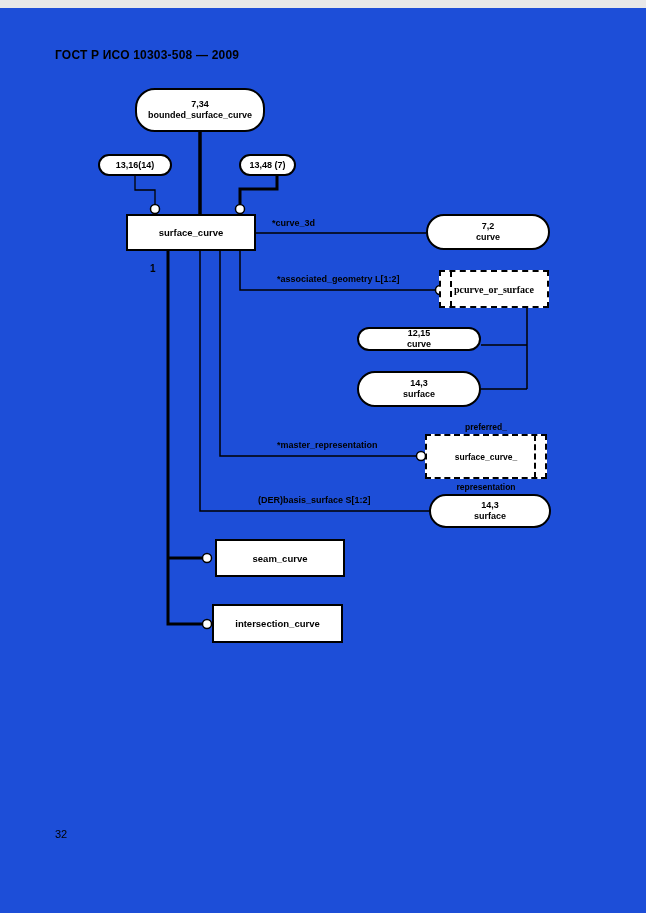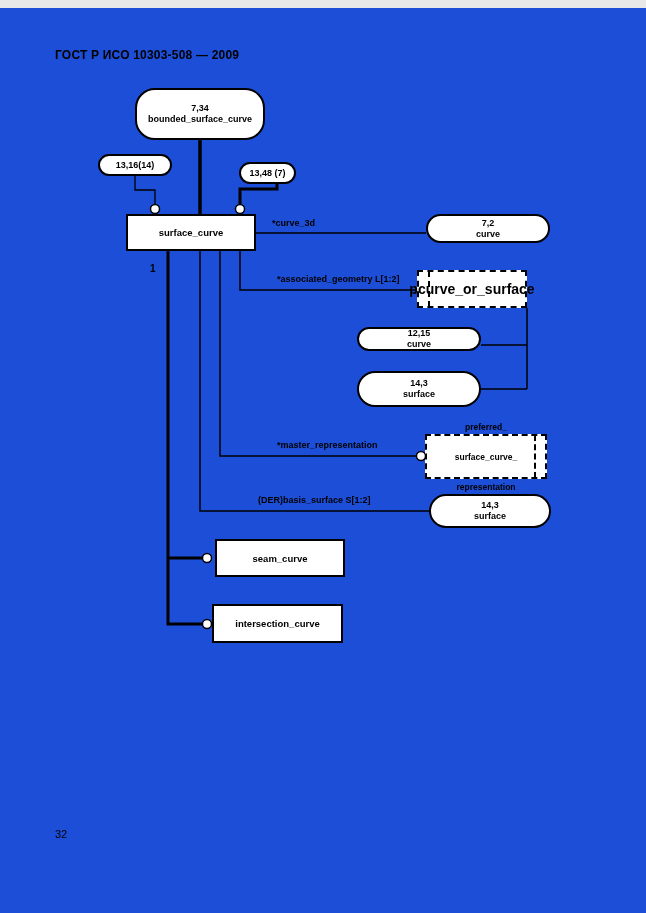--- a/index.html
+++ b/index.html
@@ -83,43 +83,43 @@
     <g stroke="#000000" fill="#ffffff" stroke-width="1.5">
       <circle cx="155" cy="201" r="4.5"></circle>
       <circle cx="240" cy="201" r="4.5"></circle>
       <circle cx="440" cy="282" r="4.5"></circle>
       <circle cx="421" cy="448" r="4.5"></circle>
       <circle cx="207" cy="550" r="4.5"></circle>
       <circle cx="207" cy="616" r="4.5"></circle>
     </g>
   </svg>
 
-  <div class="node oval" style="left:135px; top:80px; width:130px; height:52px;">
+  <div class="node oval" style="left:135px; top:80px; width:130px; height:44px;">
     <div>7,34</div>
     <div>bounded_surface_curve</div>
   </div>
 
   <div class="node oval-sm" style="left:98px; top:146px; width:74px; height:22px;">
     <div>13,16(14)</div>
   </div>
 
-  <div class="node oval-sm" style="left:239px; top:154px; width:57px; height:22px;">
+  <div class="node oval-sm" style="left:239px; top:146px; width:57px; height:22px;">
     <div>13,48 (7)</div>
   </div>
 
   <div class="node rect" style="left:126px; top:206px; width:130px; height:37px; font-size:9.5px;text-align:center;">
     <div>surface_curve</div>
   </div>
 
-  <div class="node oval" style="left:426px; top:206px; width:124px; height:29px; border-radius:18px;">
+  <div class="node oval" style="left:426px; top:206px; width:124px; height:36px; border-radius:18px;">
     <div>7,2</div>
     <div>curve</div>
   </div>
 
-  <div class="node rect dashed" style="left:417px; top:262px; width:110px; height:38px; font-size:14px;">
+  <div class="node rect dashed" style="left:439px; top:262px; width:110px; height:38px; font-size:10px;font-family:Liberation Serif, serif;">
     <div class="inner-dash" style="left:9px;"></div>
     <div>pcurve_or_surface</div>
   </div>
 
   <div class="node oval" style="left:357px; top:319px; width:124px; height:24px; border-radius:18px;">
     <div>12,15</div>
     <div>curve</div>
   </div>
 
   <div class="node oval" style="left:357px; top:363px; width:124px; height:36px; border-radius:18px;">

